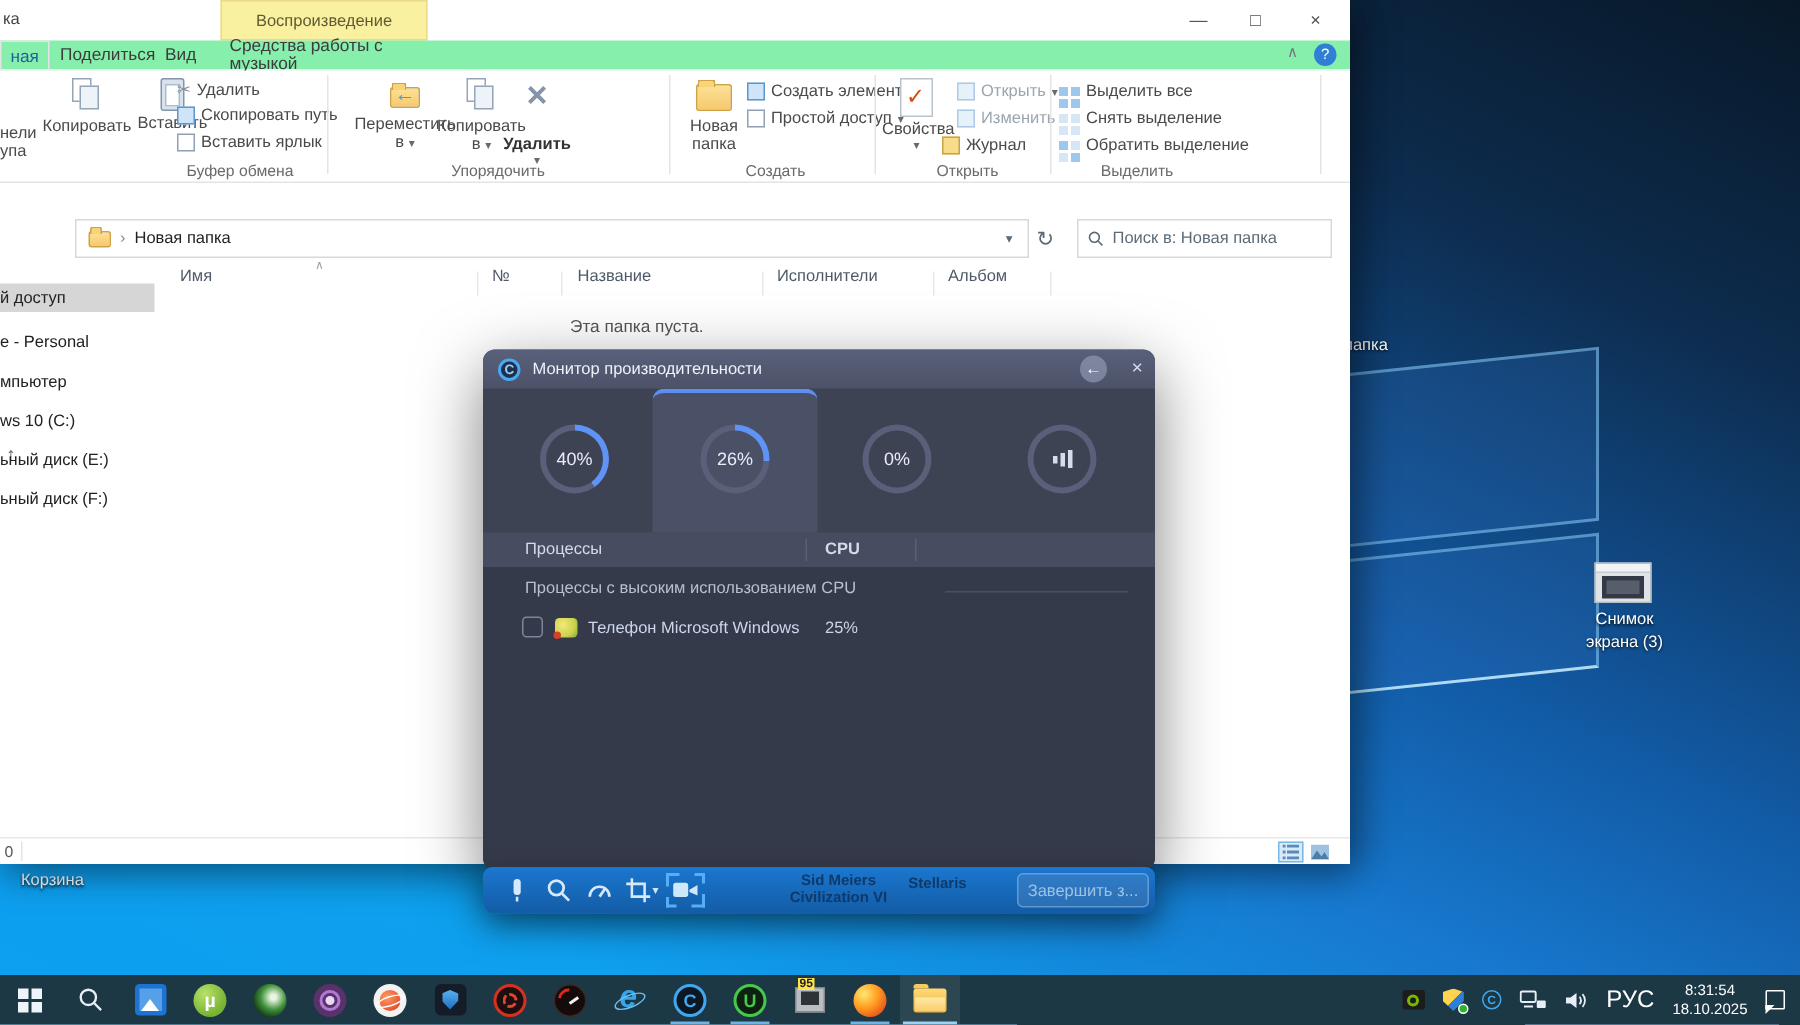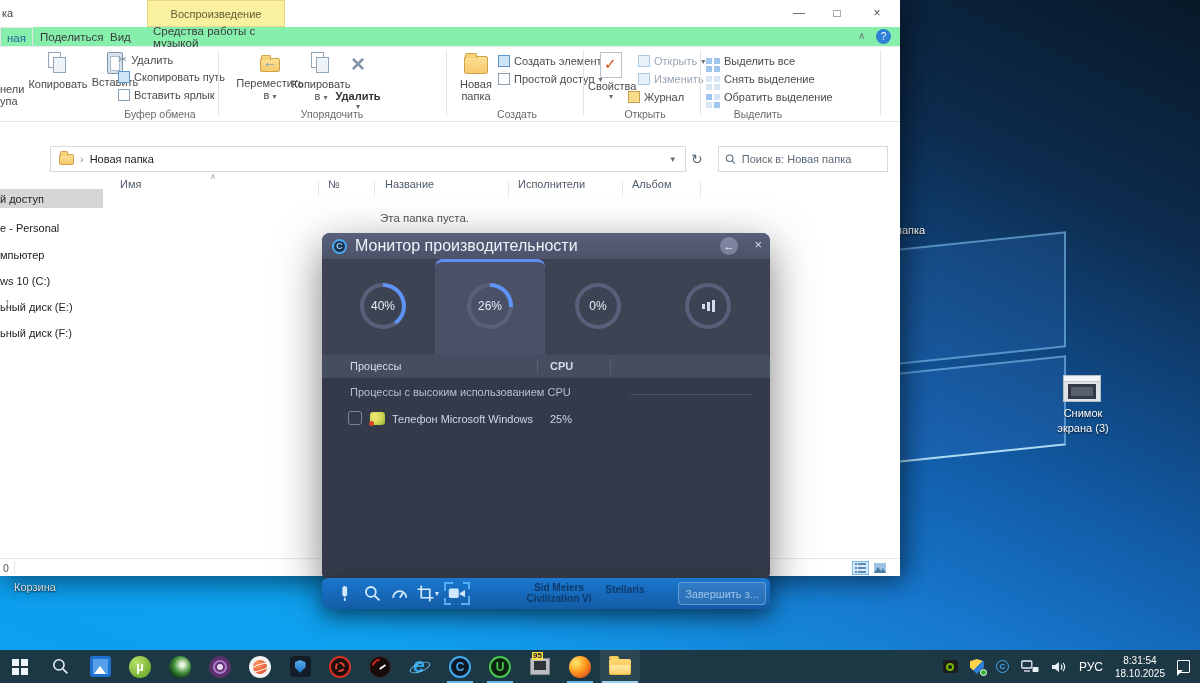--- a/index.html
+++ b/index.html
@@ -63,21 +63,21 @@
 .colsep{position:absolute;top:181px;width:1px;height:16px;background:#e8e8e8}
 .sidebar-item{position:absolute;left:0;width:103px;height:19px;display:flex;align-items:center;color:#222;font-size:11px}
 .sidebar-item.sel{background:#d6d6d6}
 .statusbar{position:absolute;left:0;bottom:0;right:0;height:18px;background:#fff;border-top:1px solid #e8e8e8;color:#555;font-size:10.5px}
 .viewbtn{position:absolute;top:2px;width:17px;height:14px;border:1px solid transparent;display:flex;align-items:center;justify-content:center}
 .viewbtn.active{background:#d6eaf8;border-color:#7ab8e8}
 
 #monitor{position:absolute;left:322px;top:233px;width:448px;height:347px;border-radius:8px;background:#3e4353;box-shadow:0 14px 44px rgba(0,0,0,.5);overflow:hidden}
 .mon-head{position:absolute;left:0;top:0;right:0;height:26px;background:linear-gradient(#59607a,#4c5268);display:flex;align-items:center;padding:0 10px;gap:8px}
 .mon-logo{width:15px;height:15px;border-radius:50%;border:2px solid #46a9f2;color:#8fd0ff;font-size:9px;font-weight:bold;display:flex;align-items:center;justify-content:center;background:#20304a}
-.mon-title{color:#eef2fa;font-size:16px}
+.mon-title{color:#eef2fa;font-size:11px}
 .mon-back{position:absolute;right:32px;top:4px;width:18px;height:18px;border-radius:50%;background:rgba(160,170,195,.55);color:#fff;font-size:11px;display:flex;align-items:center;justify-content:center}
 .mon-close{position:absolute;right:8px;top:4px;color:#d7dceb;font-size:13px}
 .sel-tab{position:absolute;left:113px;top:26px;width:110px;height:96px;background:#4a5066;border-radius:8px 8px 0 0;border-top:3px solid #5e8ef2}
 .ring{position:absolute;width:46px;height:46px;border-radius:50%}
 .ring::after{content:"";position:absolute;inset:4px;border-radius:50%;background:var(--inner,#3e4353)}
 .ring .pct{position:absolute;inset:0;display:flex;align-items:center;justify-content:center;color:#e8edf9;font-size:12px;z-index:2}
 .gauge-label{position:absolute;top:126px;width:90px;text-align:center;color:#b9c0d4;font-size:11px}
 .gauge-label.sel{color:#fff;font-weight:bold}
 .bars-ic{position:absolute;inset:0;display:flex;align-items:center;justify-content:center;z-index:2}
 .bars-ic span{display:inline-block;width:3px;background:#d6dcec;margin:0 1px}
@@ -526,20 +526,20 @@
     <svg width="18" height="14" viewBox="0 0 18 14">
         <rect x="0.8" y="1" width="10" height="7" rx="1" fill="none" stroke="#e8eef5" stroke-width="1.3"></rect>
         <line x1="3" y1="11" x2="9" y2="11" stroke="#e8eef5" stroke-width="1.3"></line>
         <rect x="11.5" y="7" width="6" height="5" rx="0.8" fill="#e8eef5"></rect>
       </svg>
     <svg width="16" height="14" viewBox="0 0 16 14">
         <polygon points="1,5 4,5 8,2 8,12 4,9 1,9" fill="#e8eef5"></polygon>
         <path d="M10,4.5 a4,4 0 0 1 0,5" fill="none" stroke="#e8eef5" stroke-width="1.2"></path>
         <path d="M12,2.8 a6.2,6.2 0 0 1 0,8.4" fill="none" stroke="#e8eef5" stroke-width="1.2"></path>
       </svg>
-    <span style="font-size:12px">РУС</span>
+    <span style="font-size:16px">РУС</span>
     <div class="clock">
       <div>8:31:54</div>
       <div>18.10.2025</div>
     </div>
     <div class="ac-ic"></div>
   </div>
 </div>
 
 </body></html>

